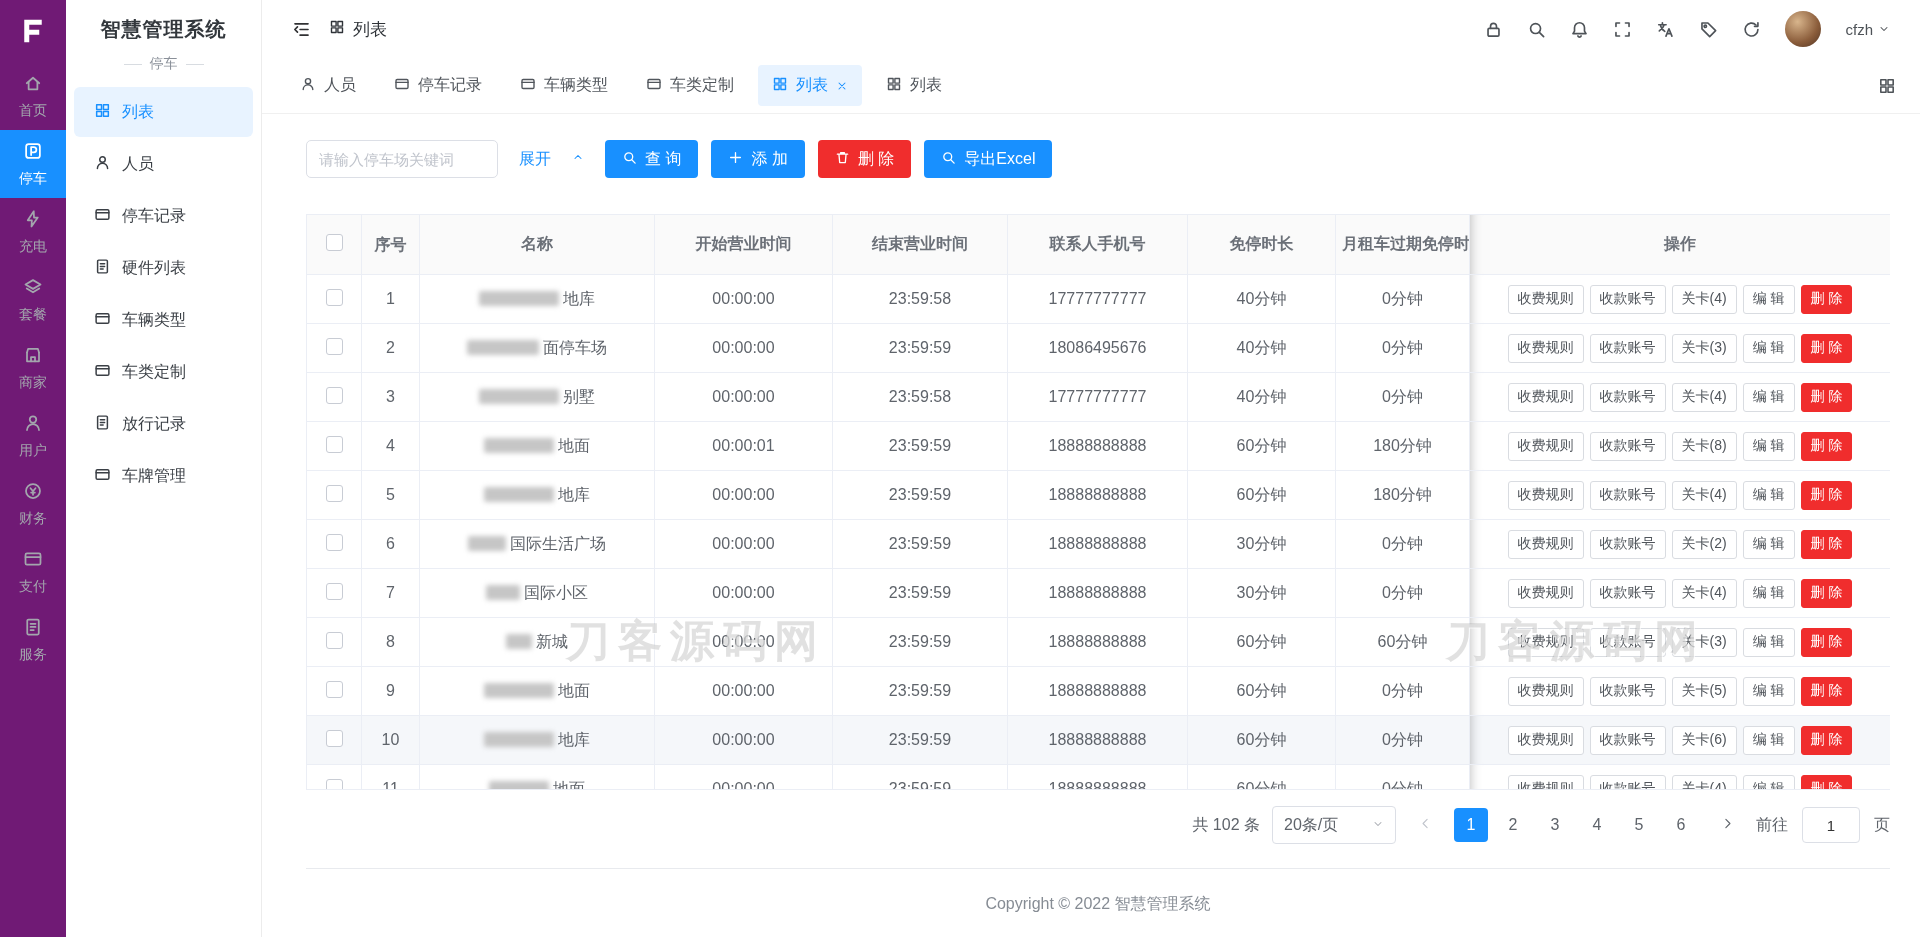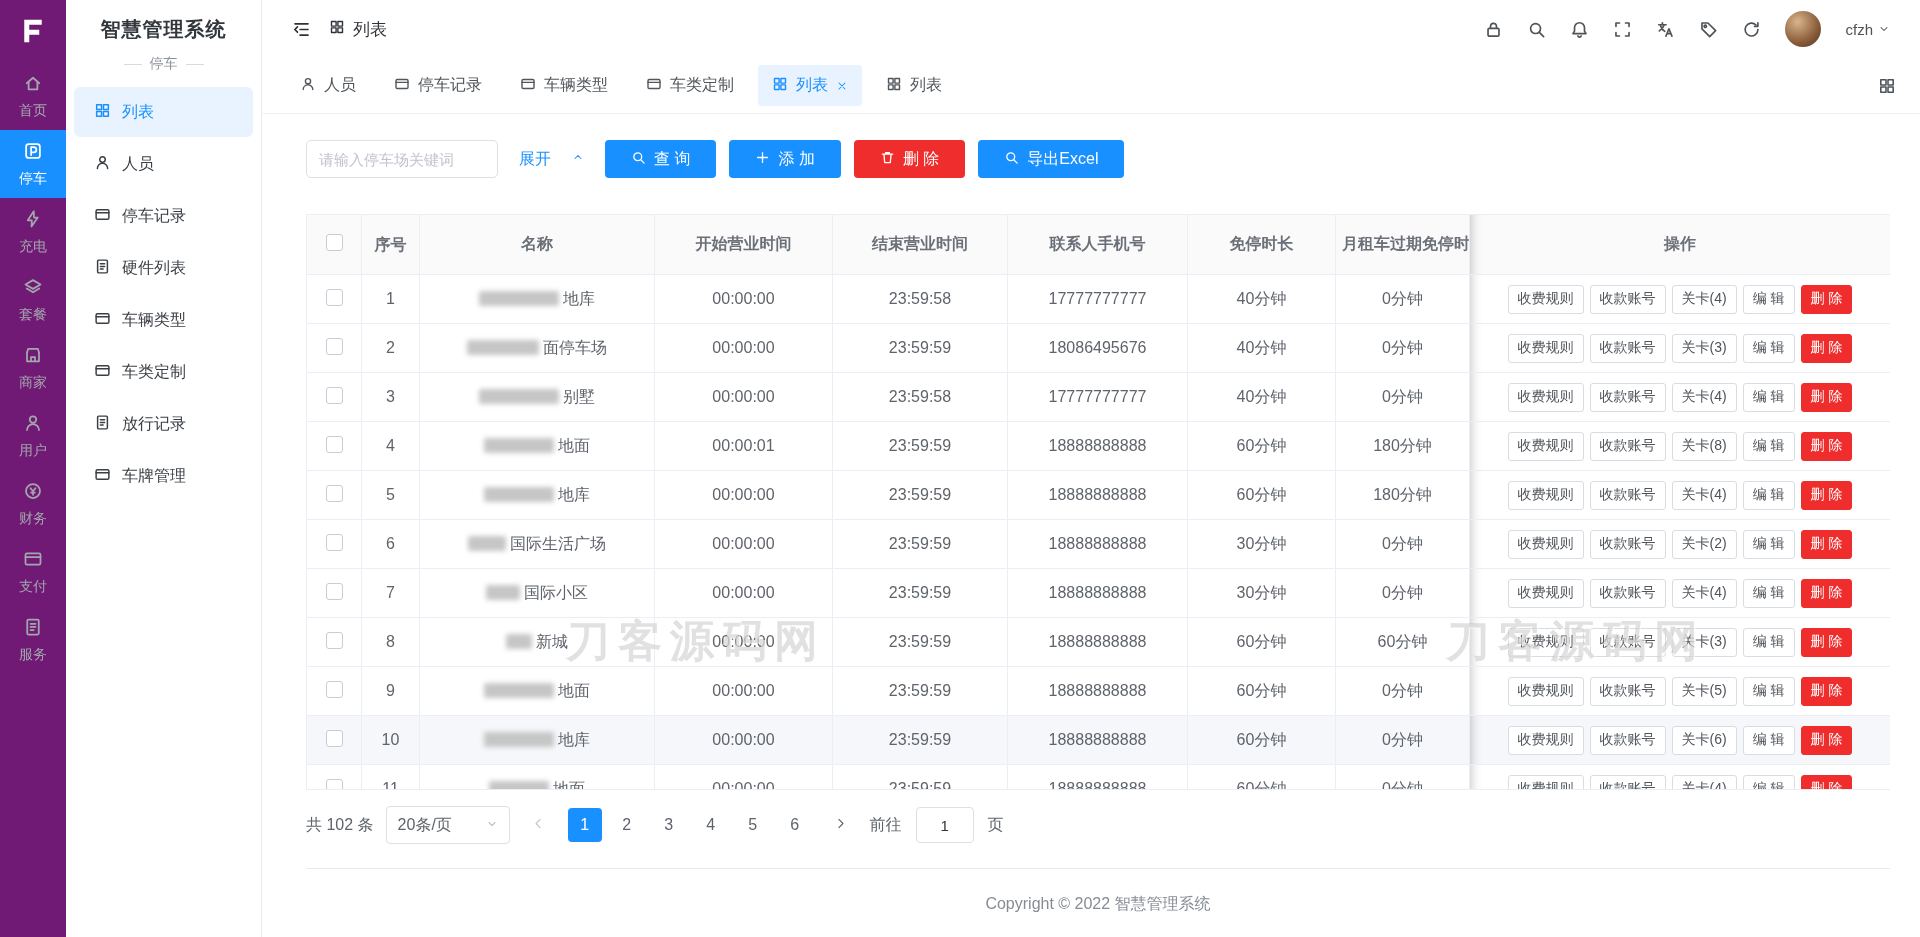--- a/index.html
+++ b/index.html
@@ -45,21 +45,21 @@
   .tabbar-end{margin-left:auto;color:#4e5358;display:inline-flex;cursor:pointer}
   .tabbar-end svg{width:18px;height:18px}
 
   
   .content{flex:1;padding:26px 30px 0 44px;position:relative;background:#fff;min-height:0}
   .toolbar{display:flex;align-items:center;gap:13px}
   .tb-input{width:192px;height:38px;border:1px solid #dcdfe6;border-radius:5px;padding:0 12px;font-size:15px;color:#333;outline:none}
   .tb-input::placeholder{color:#c0c4cc}
   .expand{color:#1890ff;font-size:16px;display:flex;gap:21px;cursor:pointer;margin:0 8px}
   .expand .ic svg{width:12px;height:12px}
-  .btn{height:38px;border:none;border-radius:4px;color:#fff;font-size:16px;padding:0 26px;display:inline-flex;align-items:center;gap:8px;cursor:pointer;white-space:nowrap}
+  .btn{height:38px;border:none;border-radius:4px;color:#fff;font-size:16px;padding:0 17px;display:inline-flex;align-items:center;gap:8px;cursor:pointer;white-space:nowrap}
   .btn.primary{background:#1890ff}
   .btn.danger{background:#f02d2d}
   .btn .ic svg{width:15px;height:15px}
   .toolbar-right{margin-left:auto;display:flex;align-items:center;gap:18px}
   .cb{width:17px;height:17px;border:1px solid #c8ccd4;border-radius:3px;display:inline-block;background:#fff;cursor:pointer;flex-shrink:0;position:relative}
   .cb.checked{background:#1890ff;border-color:#1890ff}
   .cb.checked:after{content:"";position:absolute;left:5px;top:1px;width:5px;height:9px;border:solid #fff;border-width:0 2px 2px 0;transform:rotate(45deg)}
   .chk{display:flex;align-items:center;gap:8px;font-size:16px;color:#5a5f66;cursor:pointer}
   .chk.blue{color:#1890ff}
   .tools-icon{color:#5a5f66;display:inline-flex;cursor:pointer}
@@ -75,21 +75,21 @@
   thead th.c-ops{background:#fafafa}
   tr.hover td{background:#f5f7fa}
   .mask{display:inline-block;height:15px;background:#c6c6c6;border-radius:2px;filter:blur(2.5px);vertical-align:-2px;margin-right:4px}
   .mini{height:29px;padding:0 9px;border:1px solid #d9dce1;background:#fff;border-radius:3px;font-size:14px;color:#4f545a;margin:0 3px;cursor:pointer;white-space:nowrap}
   .mini.danger{background:#f02d2d;border-color:#f02d2d;color:#fff}
   .watermark{position:absolute;top:398px;font-size:44px;font-weight:bold;color:rgba(120,120,120,.22);letter-spacing:8px;pointer-events:none;text-shadow:1px 1px 0 rgba(255,255,255,.7);z-index:5}
   .wm1{left:260px}
   .wm2{left:1140px}
 
   
-  .pager{display:flex;align-items:center;justify-content:flex-start;gap:12px;margin-top:16px;font-size:16px;color:#5f646b}
+  .pager{display:flex;align-items:center;justify-content:flex-end;gap:12px;margin-top:16px;font-size:16px;color:#5f646b}
   .psel{width:124px;height:38px;border:1px solid #dcdfe6;border-radius:4px;display:flex;align-items:center;justify-content:space-between;padding:0 11px;color:#5f646b;cursor:pointer}
   .psel .ic svg{width:12px;height:12px;color:#a8abb2}
   .pbtn{min-width:34px;height:34px;border-radius:4px;display:inline-flex;align-items:center;justify-content:center;background:#fff;color:#5f646b;cursor:pointer;font-size:16px}
   .pbtn .ic svg{width:13px;height:13px}
   .pbtn.disabled{color:#c0c4cc;cursor:default}
   .pbtn.active{background:#1890ff;color:#fff}
   .goto-input{width:58px;height:36px;border:1px solid #dcdfe6;border-radius:4px;text-align:center;font-size:15px;color:#333;outline:none;margin:0 2px}
 
   
   .footer{border-top:1px solid #e8eaee;margin-top:24px;text-align:center;color:#868c94;font-size:16px;padding:25px 0}

